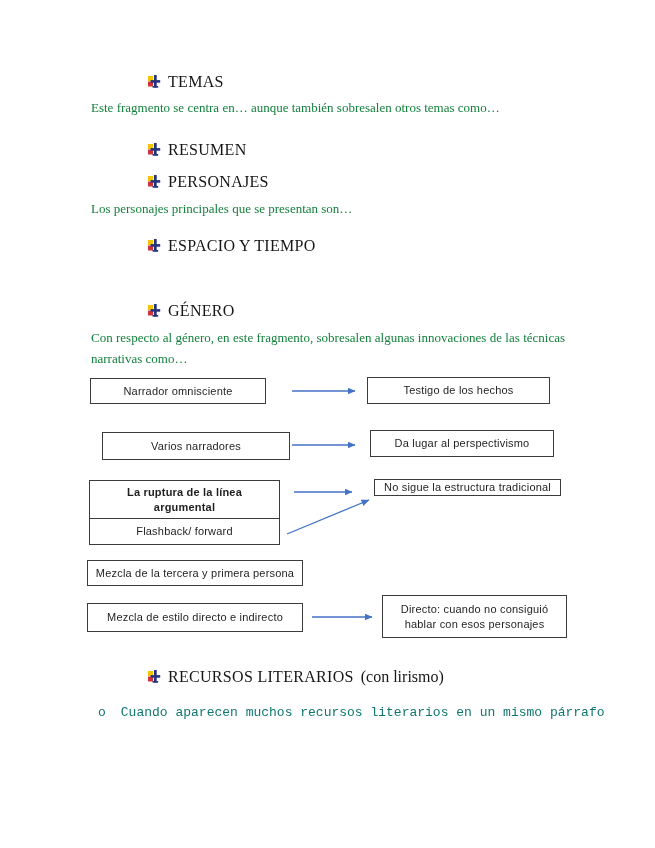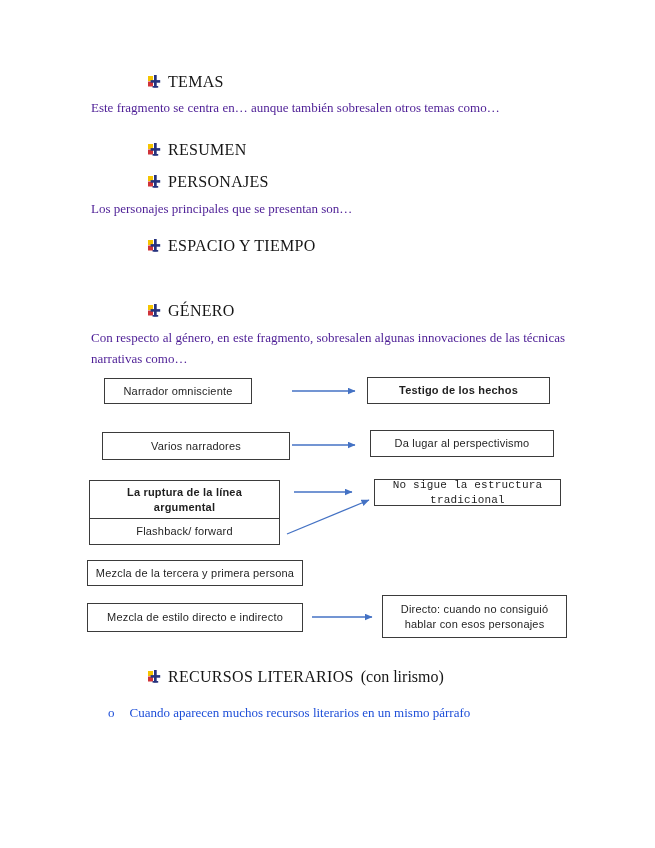--- a/index.html
+++ b/index.html
@@ -33,36 +33,37 @@
     height: 13px;
     flex: 0 0 13px;
   }
   .heading .bullet-icon svg { display: block; }
   .heading-suffix { letter-spacing: 0px; }
   .para {
     position: absolute;
     left: 91px;
     font-size: 13px;
     line-height: 21px;
-    color: #4c1d95;
+    color: #15803d;
     white-space: nowrap;
   }
   .para.wrap {
     white-space: normal;
     width: 474px;
     text-align: justify;
   }
   .sub-bullet {
     position: absolute;
     top: 704px;
-    left: 108px;
+    left: 98px;
     font-size: 13px;
     line-height: 18px;
-    color: #1d4ed8;
+    color: #0f766e;
     white-space: nowrap;
+    font-family: Liberation Mono, monospace;
   }
   .sub-bullet .marker { display: inline-block; }
   .sub-bullet .sub-text { margin-left: 15px; }
   .dbox {
     position: absolute;
     border: 1.6px solid #3b3b3b;
     background: #ffffff;
     display: flex;
     align-items: center;
     justify-content: center;
@@ -164,46 +165,46 @@
       </svg>
     </span>
     <span class="heading-text">RECURSOS LITERARIOS</span>
     <span class="heading-suffix">(con lirismo)</span>
   </div>
 
   <div class="para" style="top:97px">Este fragmento se centra en…  aunque también sobresalen otros temas como…</div>
   <div class="para" style="top:198px">Los personajes principales que se presentan son…</div>
   <div class="para wrap" style="top:327px">Con respecto al género, en este fragmento, sobresalen algunas innovaciones de las técnicas narrativas como…</div>
 
-  <div class="dbox" style="left: 104px; top: 378px; width: 148px; height: 26px; border-color: rgb(59, 59, 59);">
+  <div class="dbox" style="left: 90px; top: 378px; width: 176px; height: 26px; border-color: rgb(59, 59, 59);">
       <span>Narrador omnisciente</span>
     </div>
   <div class="dbox" style="left: 90px; top: 432px; width: 188px; height: 28px; border-color: rgb(59, 59, 59); margin-left: 12px;">
       <span>Varios narradores</span>
     </div>
   <div class="dbox" style="left: 89px; top: 480px; width: 191px; height: 40px; border-color: rgb(59, 59, 59); font-weight: bold;">
       <span>La ruptura de la línea argumental</span>
     </div>
   <div class="dbox" style="left: 87px; top: 560px; width: 216px; height: 26px; border-color: rgb(59, 59, 59);">
       <span>Mezcla de la tercera y primera persona</span>
     </div>
   <div class="dbox" style="left: 89px; top: 518px; width: 191px; height: 27px; border-color: rgb(59, 59, 59);">
       <span>Flashback/ forward</span>
     </div>
   <div class="dbox" style="left: 87px; top: 603px; width: 216px; height: 29px; border-color: rgb(59, 59, 59);">
       <span>Mezcla de estilo directo e indirecto</span>
     </div>
 
-  <div class="dbox" style="left: 367px; top: 377px; width: 183px; height: 27px; border-color: rgb(59, 59, 59); font-weight: bold;">
+  <div class="dbox" style="left: 367px; top: 377px; width: 183px; height: 27px; border-color: rgb(59, 59, 59);">
       <span>Testigo de los hechos</span>
     </div>
   <div class="dbox" style="left: 370px; top: 430px; width: 184px; height: 27px; border-color: rgb(59, 59, 59); text-align: right;">
       <span>Da lugar al perspectivismo</span>
     </div>
-  <div class="dbox" style="left: 374px; top: 479px; width: 187px; height: 27px; border-color: rgb(59, 59, 59); font-family: Liberation Mono, monospace;">
+  <div class="dbox" style="left: 374px; top: 479px; width: 187px; height: 17px; border-color: rgb(59, 59, 59);">
       <span>No sigue la estructura tradicional</span>
     </div>
   <div class="dbox" style="left: 382px; top: 595px; width: 185px; height: 43px; border-color: rgb(59, 59, 59);">
       <span>Directo: cuando no consiguió hablar con esos personajes</span>
     </div>
 
   <svg class="arrow-layer" viewBox="0 0 655 848">
     <defs>
       <marker id="ah" markerWidth="9" markerHeight="8" refX="7.5" refY="3.5" orient="auto" markerUnits="userSpaceOnUse">
         <path class="arrow-head" d="M0,0 L8,3.5 L0,7 z" fill="#4472C4"></path>

